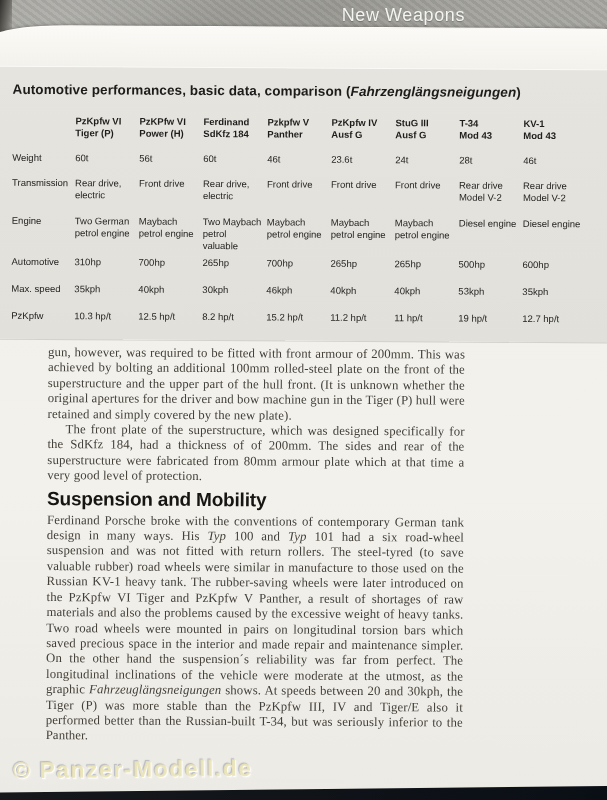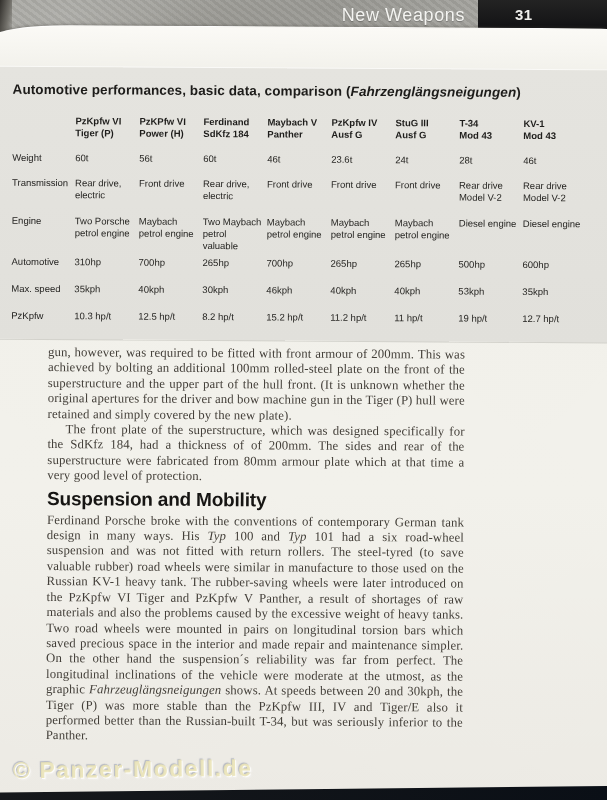--- a/index.html
+++ b/index.html
@@ -90,23 +90,20 @@
     background:linear-gradient(to right,#16181b,#0a0f16);
     clip-path:polygon(0 58%, 50% 40%, 100% 22%, 100% 100%, 0 100%);
   }
 </style>
 </head>
 <body>
 
 <div class="scan">
   <div class="edge-sliver"></div>
   <div class="section-title">New Weapons</div>
-  <div class="page-num-box">
-    <span class="page-num">31</span>
-  </div>
 
   <div class="page">
 
     <div class="table-panel">
       <div class="table-title">
         <span>Automotive performances, basic data, comparison (</span><span class="it">Fahrzenglängsneigungen</span><span>)</span>
       </div>
 
       <div class="tbl">
         <div class="trow">
@@ -117,21 +114,21 @@
             </div>
           <div class="cell hdr">
               <span>PzKPfw VI</span>
               <span>Power (H)</span>
             </div>
           <div class="cell hdr">
               <span>Ferdinand</span>
               <span>SdKfz 184</span>
             </div>
           <div class="cell hdr">
-              <span>Maybach V</span>
+              <span>Pzkpfw V</span>
               <span>Panther</span>
             </div>
           <div class="cell hdr">
               <span>PzKpfw IV</span>
               <span>Ausf G</span>
             </div>
           <div class="cell hdr">
               <span>StuG III</span>
               <span>Ausf G</span>
             </div>
@@ -164,21 +161,21 @@
           <div class="cell">Rear drive, electric</div>
           <div class="cell">Front drive</div>
           <div class="cell">Front drive</div>
           <div class="cell">Front drive</div>
           <div class="cell">Rear drive Model V-2</div>
           <div class="cell">Rear drive Model V-2</div>
         </div>
 
         <div class="trow">
           <div class="cell lbl">Engine</div>
-          <div class="cell">Two Porsche petrol engine</div>
+          <div class="cell">Two German petrol engine</div>
           <div class="cell">Maybach petrol engine</div>
           <div class="cell">Two Maybach petrol valuable</div>
           <div class="cell">Maybach petrol engine</div>
           <div class="cell">Maybach petrol engine</div>
           <div class="cell">Maybach petrol engine</div>
           <div class="cell">Diesel engine</div>
           <div class="cell">Diesel engine</div>
         </div>
 
         <div class="trow">

